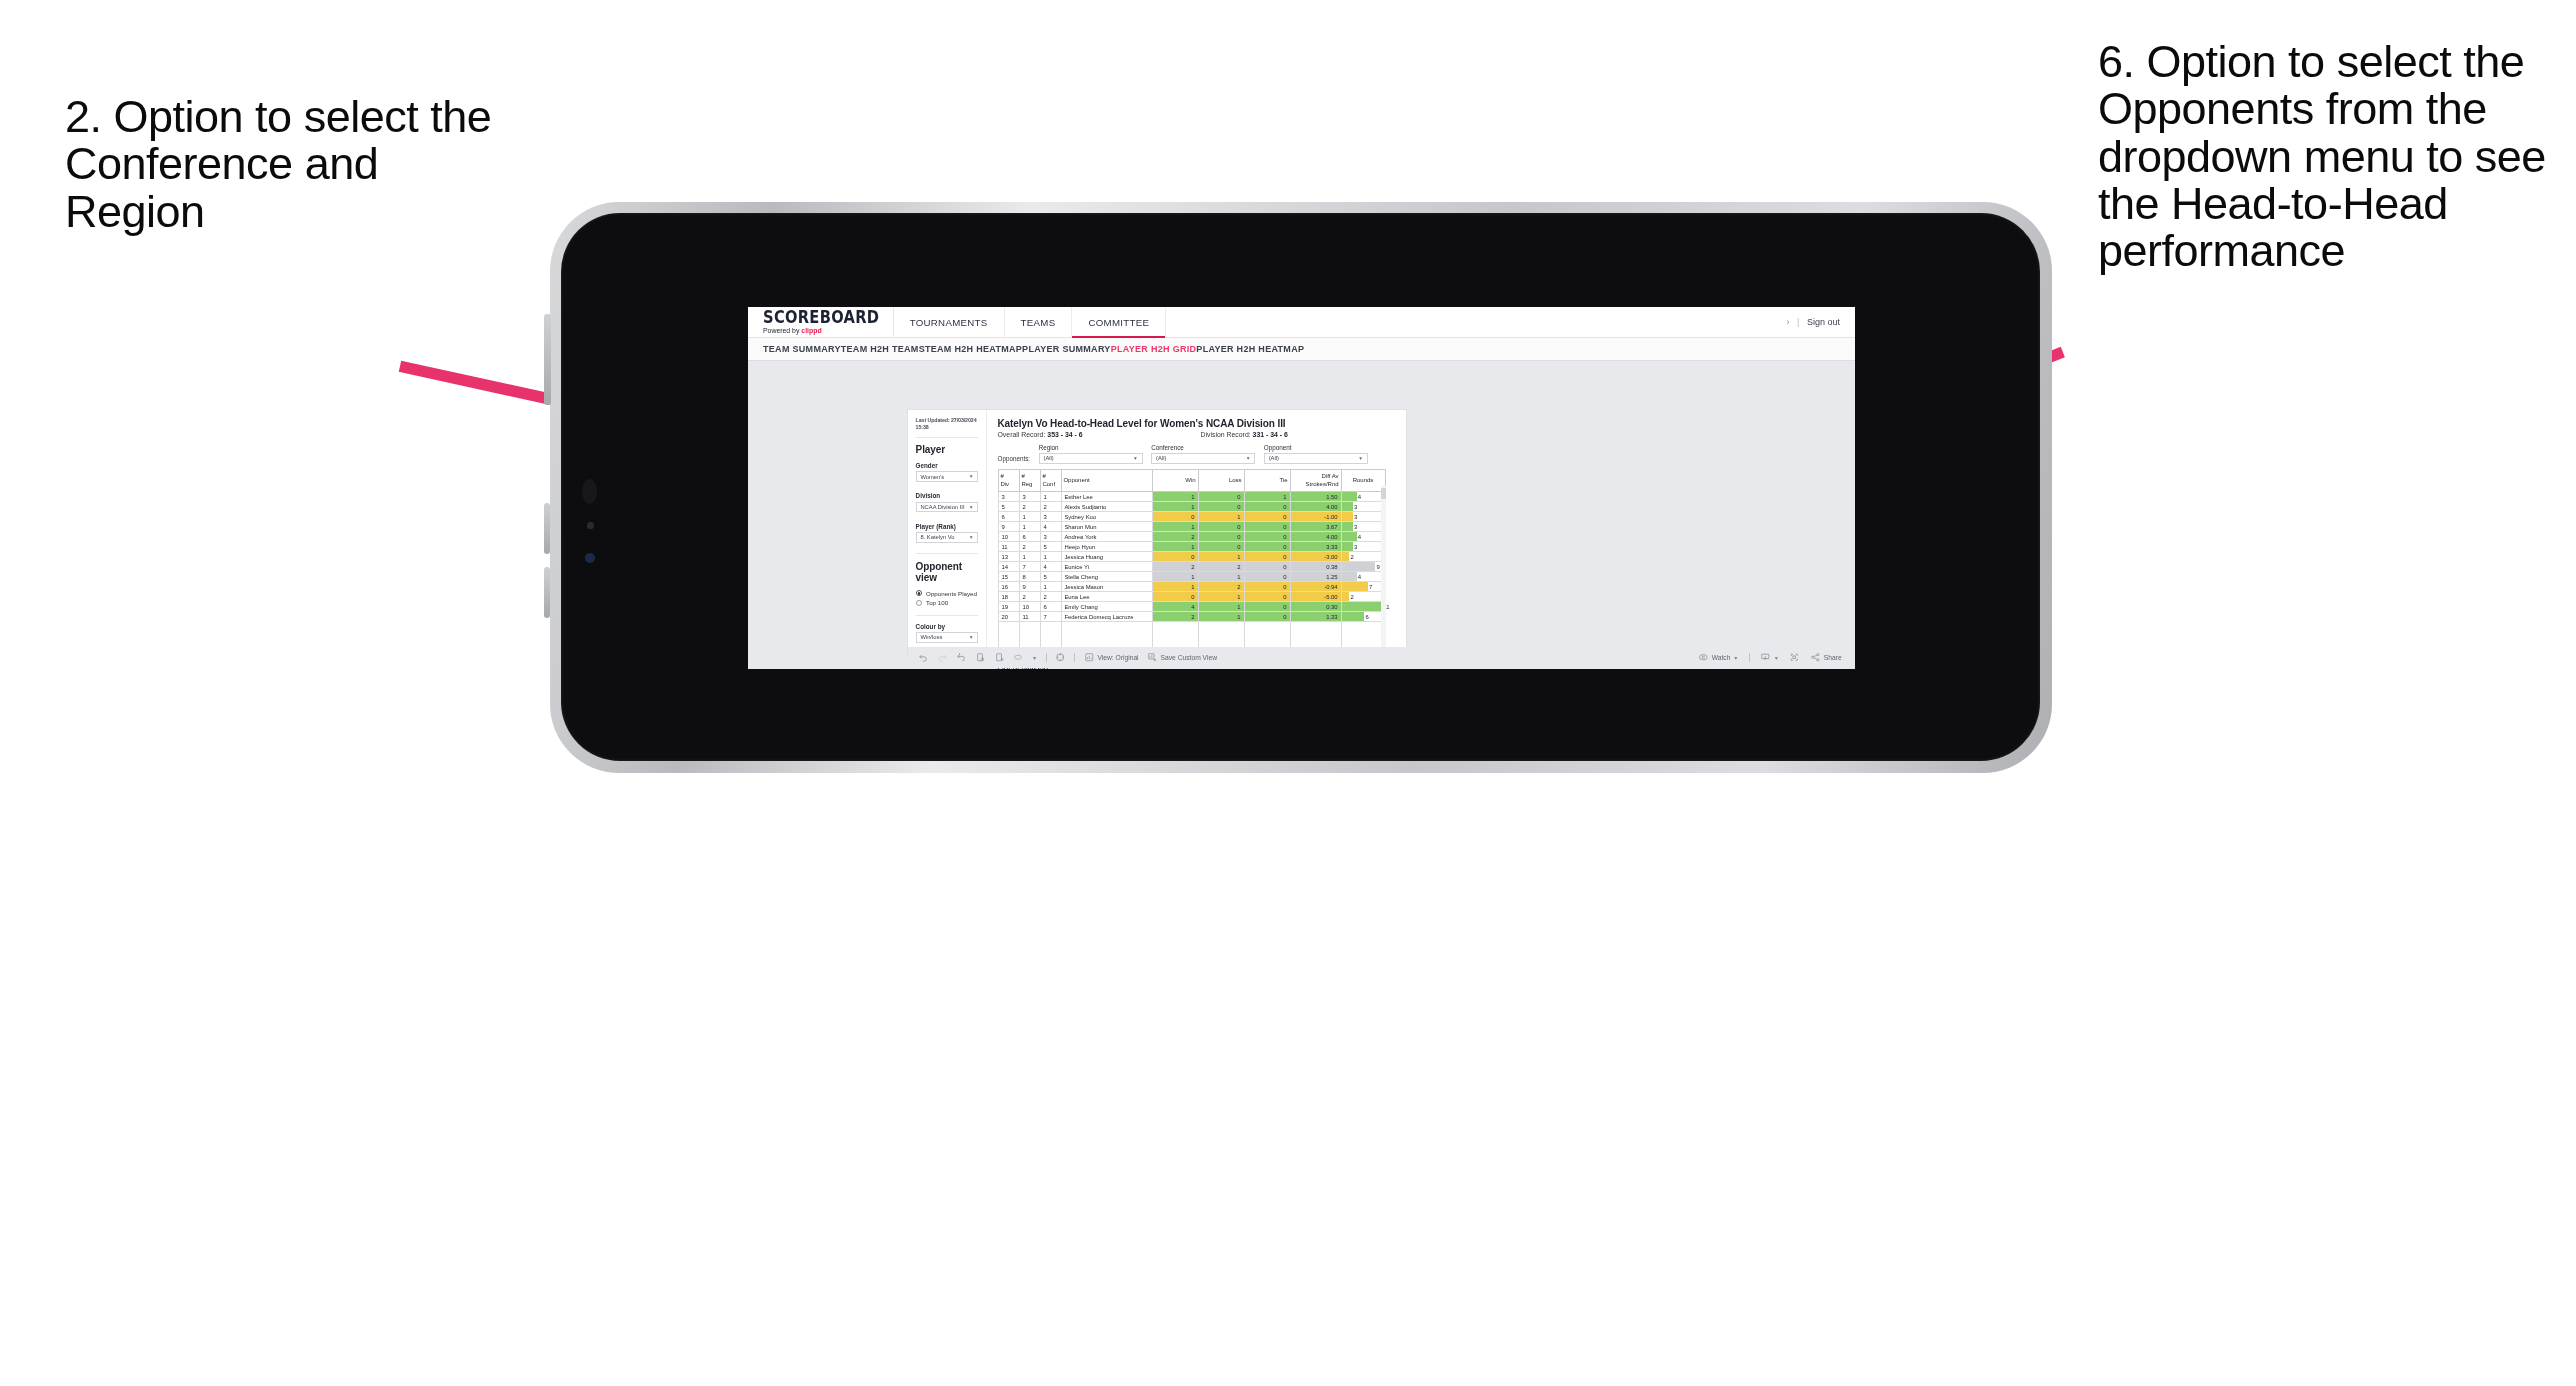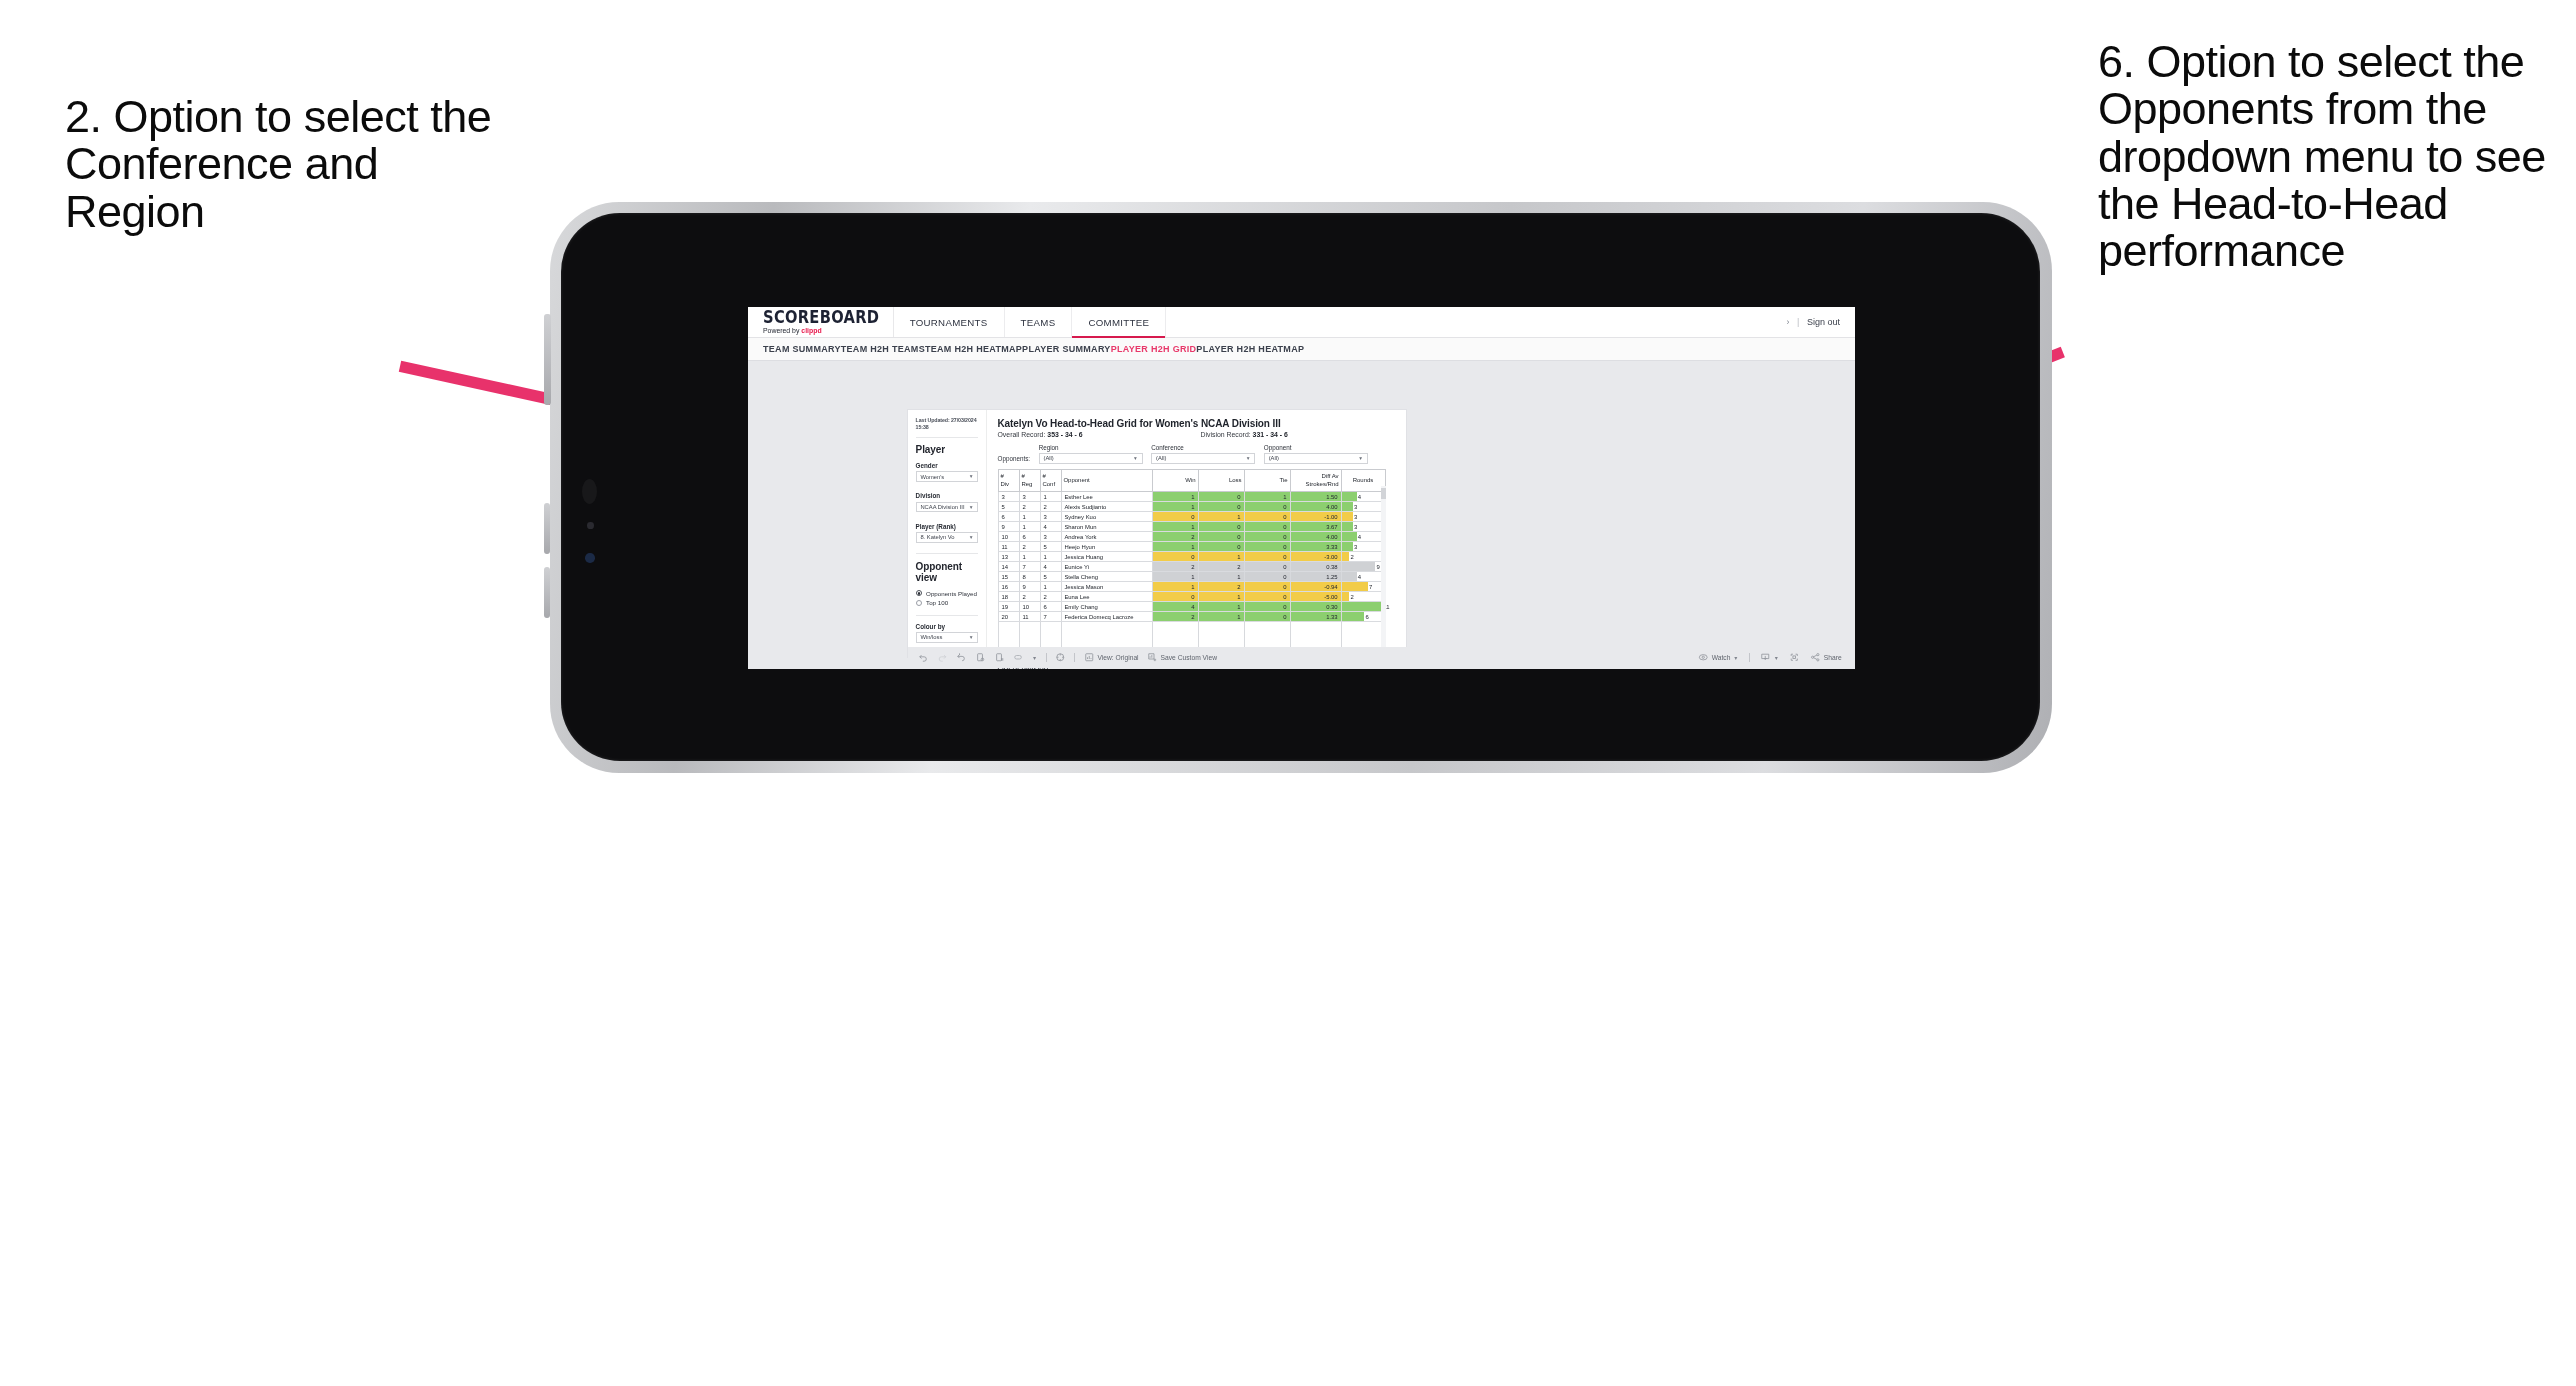--- a/index.html
+++ b/index.html
@@ -377,21 +377,21 @@
                 <div class="legend-lbl">Level</div>
               </div>
               <div class="legend-item">
                 <div class="legend-dot" style="background:#8ccf6f"></div>
                 <div class="legend-lbl">Up</div>
               </div>
             </div>
           </div>
 
           <div id="dash-main">
-            <div id="grid-title">Katelyn Vo Head-to-Head Grid for Women's NCAA Division III</div>
+            <div id="grid-title">Katelyn Vo Head-to-Head Level for Women's NCAA Division III</div>
             <div id="record-row">
               <div id="record-overall">
                 <span class="rec-label">Overall Record: </span><span class="rec-val">353 - 34 - 6</span>
               </div>
               <div>
                 <span class="rec-label">Division Record: </span><span class="rec-val">331 - 34 - 6</span>
               </div>
             </div>
 
             <div id="filters">

